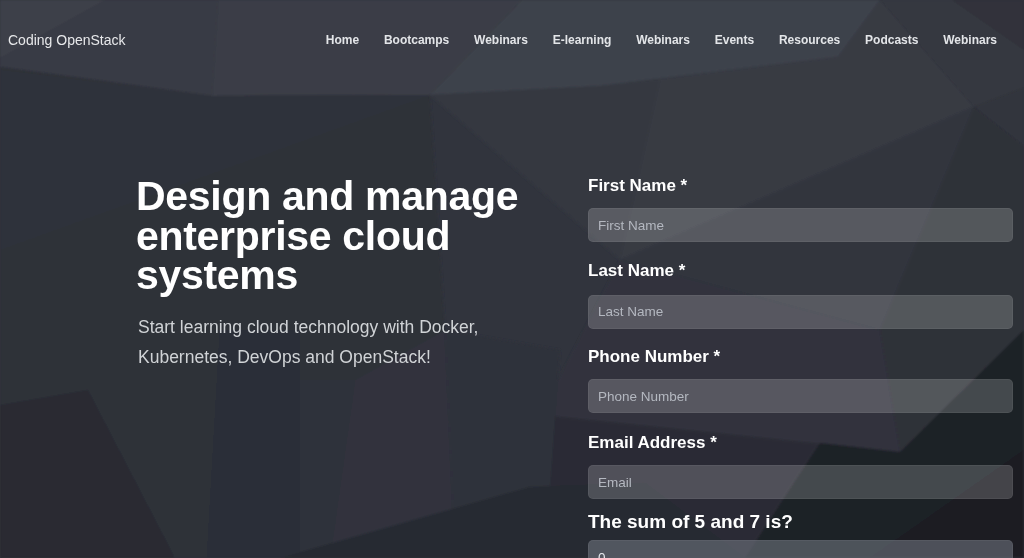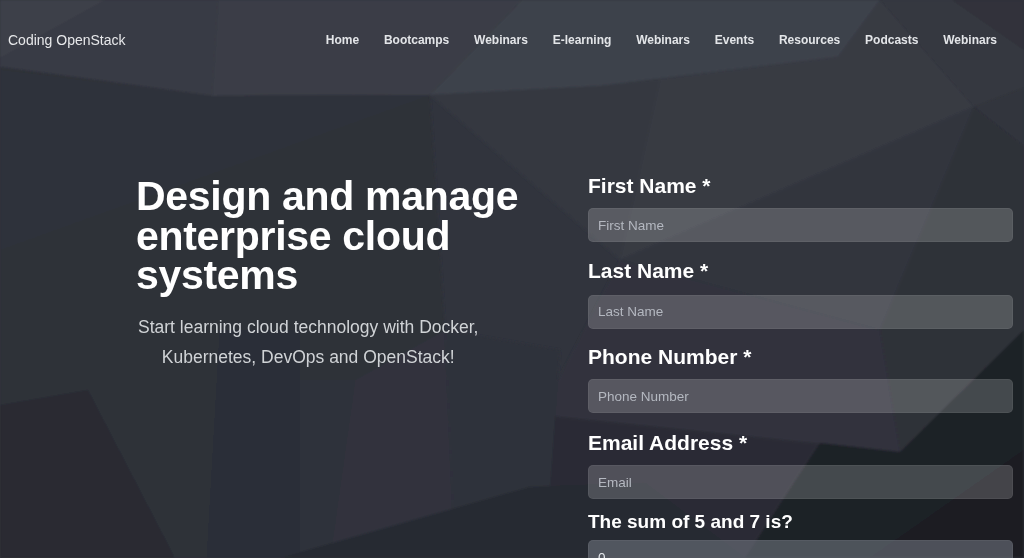--- a/index.html
+++ b/index.html
@@ -30,35 +30,35 @@
 
   
   .hero-title {
     position: absolute; left: 136px; top: 177.1px;
     font-size: 41px; font-weight: bold; line-height: 39.5px;
     color: #ffffff; letter-spacing: -0.3px;
   }
   .hero-title span { display: block; }
   .hero-sub {
     position: absolute; left: 138px; top: 311.7px;
-    font-size: 17.5px; line-height: 30px; color: #d0d3d6; text-align: center;
+    font-size: 17.5px; line-height: 30px; color: #d0d3d6;
   }
   .hero-sub span { display: block; }
 
   
   .form-col { position: absolute; left: 588px; top: 0; width: 425px; height: 558px; }
   .field { position: absolute; left: 0; width: 425px; }
   .field:nth-of-type(1) { top: 208px; }
   .field:nth-of-type(2) { top: 294.5px; }
   .field:nth-of-type(3) { top: 379px; }
   .field:nth-of-type(4) { top: 465px; }
   .field:nth-of-type(5) { top: 540px; }
   .field label {
     position: absolute; left: 0; top: -33.3px;
-    font-size: 21px; font-weight: bold; line-height: 22px; color: #ffffff;
+    font-size: 17px; font-weight: bold; line-height: 22px; color: #ffffff;
     white-space: nowrap;
   }
   .field:nth-of-type(2) label { top: -34.8px; text-align: center; }
   .field:nth-of-type(5) label { top: -27px; font-size: 19px; line-height: 18px; }
   .field input {
     display: block; width: 425px; height: 34px;
     background: rgba(255,255,255,0.18);
     border: 1px solid rgba(255,255,255,0.05);
     border-radius: 5px;
     padding: 0 9px;

